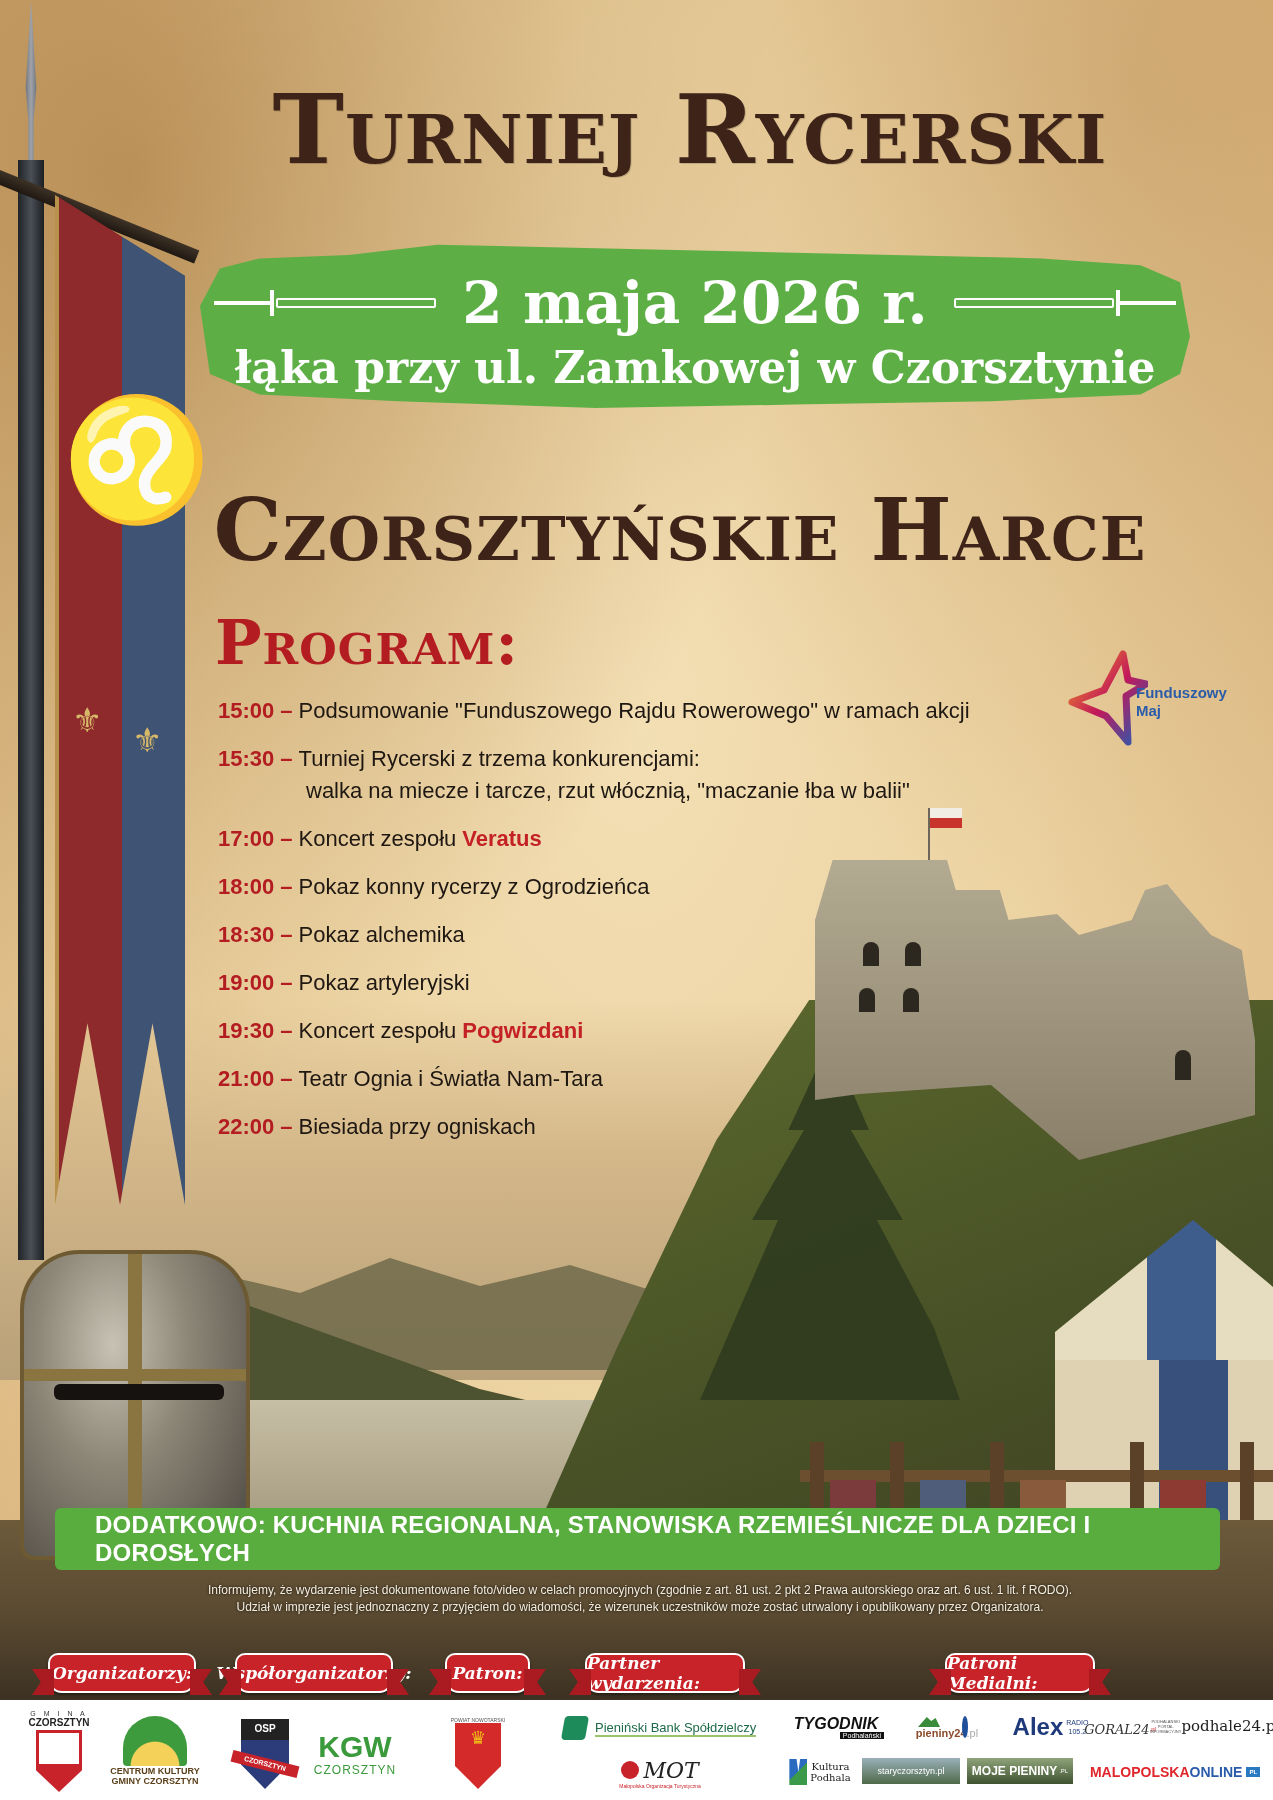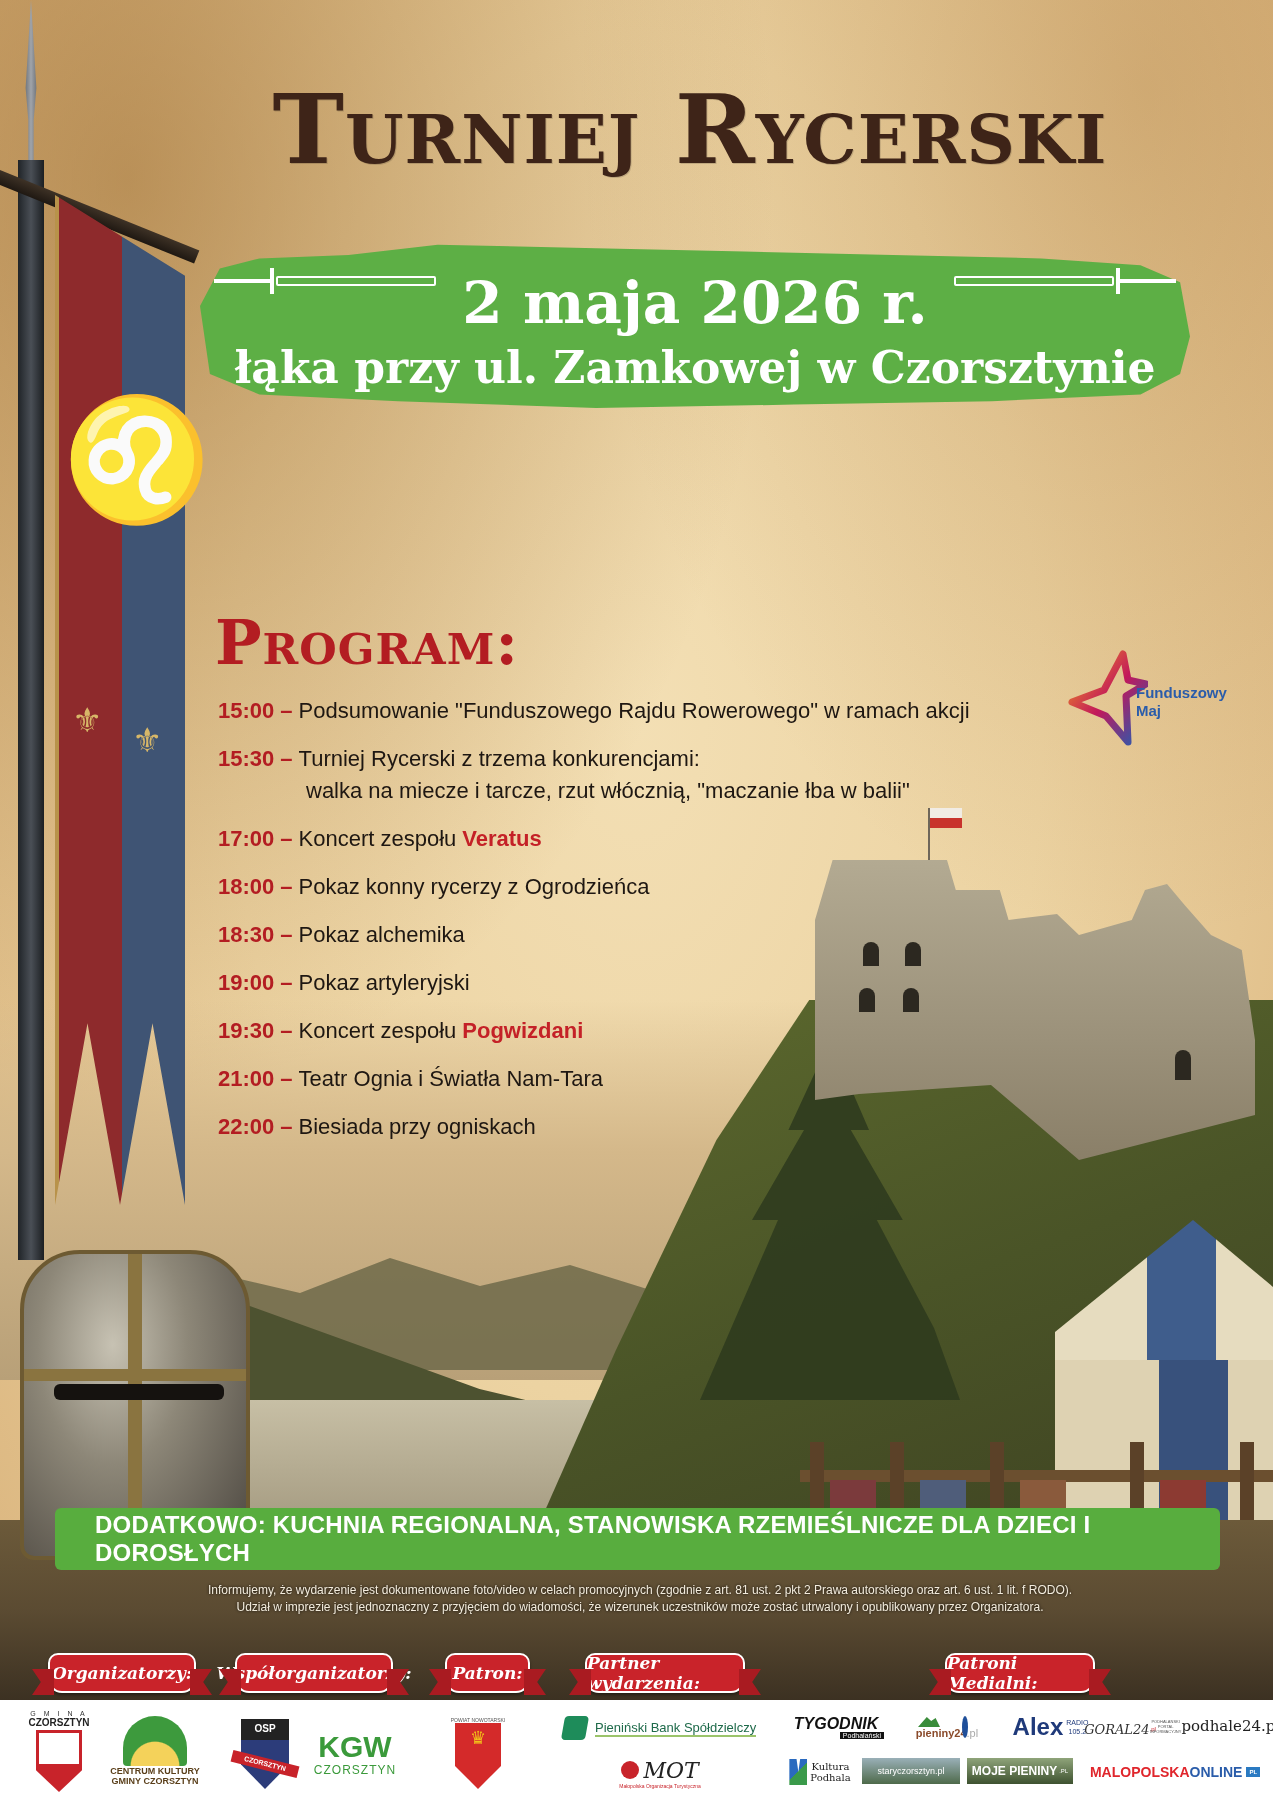--- a/index.html
+++ b/index.html
@@ -129,21 +129,21 @@
     color: #3e2418; font-size: 96px; line-height: 110px;
     text-shadow: 1px 1px 0 rgba(0,0,0,0.15);
   }
   .green-brush {
     position: absolute; left: 200px; top: 238px; width: 990px; height: 170px;
     background: #5daf45;
     clip-path: polygon(2% 18%, 6% 12%, 15% 10%, 24% 4%, 40% 6%, 55% 8%, 70% 10%, 85% 12%, 95% 16%, 99% 26%, 100% 58%, 99% 80%, 95% 92%, 80% 96%, 60% 98%, 40% 100%, 20% 96%, 6% 92%, 1% 80%, 0% 40%);
   }
   .date-line {
     position: absolute; left: 200px; top: 268px; width: 990px; height: 70px;
-    display: flex; justify-content: center; gap: 38px;
+    display: flex; align-items: center; justify-content: center; gap: 38px;
   }
   .date-text {
     color: #ffffff; font-size: 58px; line-height: 70px;
     font-family: "DejaVu Serif", serif; font-weight: bold;
   }
   .sword {
     width: 210px; height: 26px; position: relative;
   }
   .sword .blade {
     position: absolute; top: 8px; height: 10px; width: 160px; border: 2px solid #fff; border-radius: 2px;
@@ -293,20 +293,21 @@
     </div>
     <span class="date-text">2 maja 2026 r.</span>
     <div class="sword right">
       <div class="blade"></div>
         <div class="guard"></div>
         <div class="grip"></div>
     </div>
   </div>
   <div class="location-text">łąka przy ul. Zamkowej w Czorsztynie</div>
 
+  <h2 class="subtitle blackletter">Czorsztyńskie Harce</h2>
 
   <h3 class="program-heading blackletter">Program:</h3>
 
   <ul class="schedule">
     <li>
       <span class="time">15:00</span><span class="dash">–</span><span class="desc">Podsumowanie "Funduszowego Rajdu Rowerowego" w ramach akcji</span>
     </li>
     <li>
       <span class="time">15:30</span><span class="dash">–</span><span class="desc">Turniej Rycerski z trzema konkurencjami:</span>
       <span class="cont">walka na miecze i tarcze, rzut włócznią, "maczanie łba w balii"</span>

